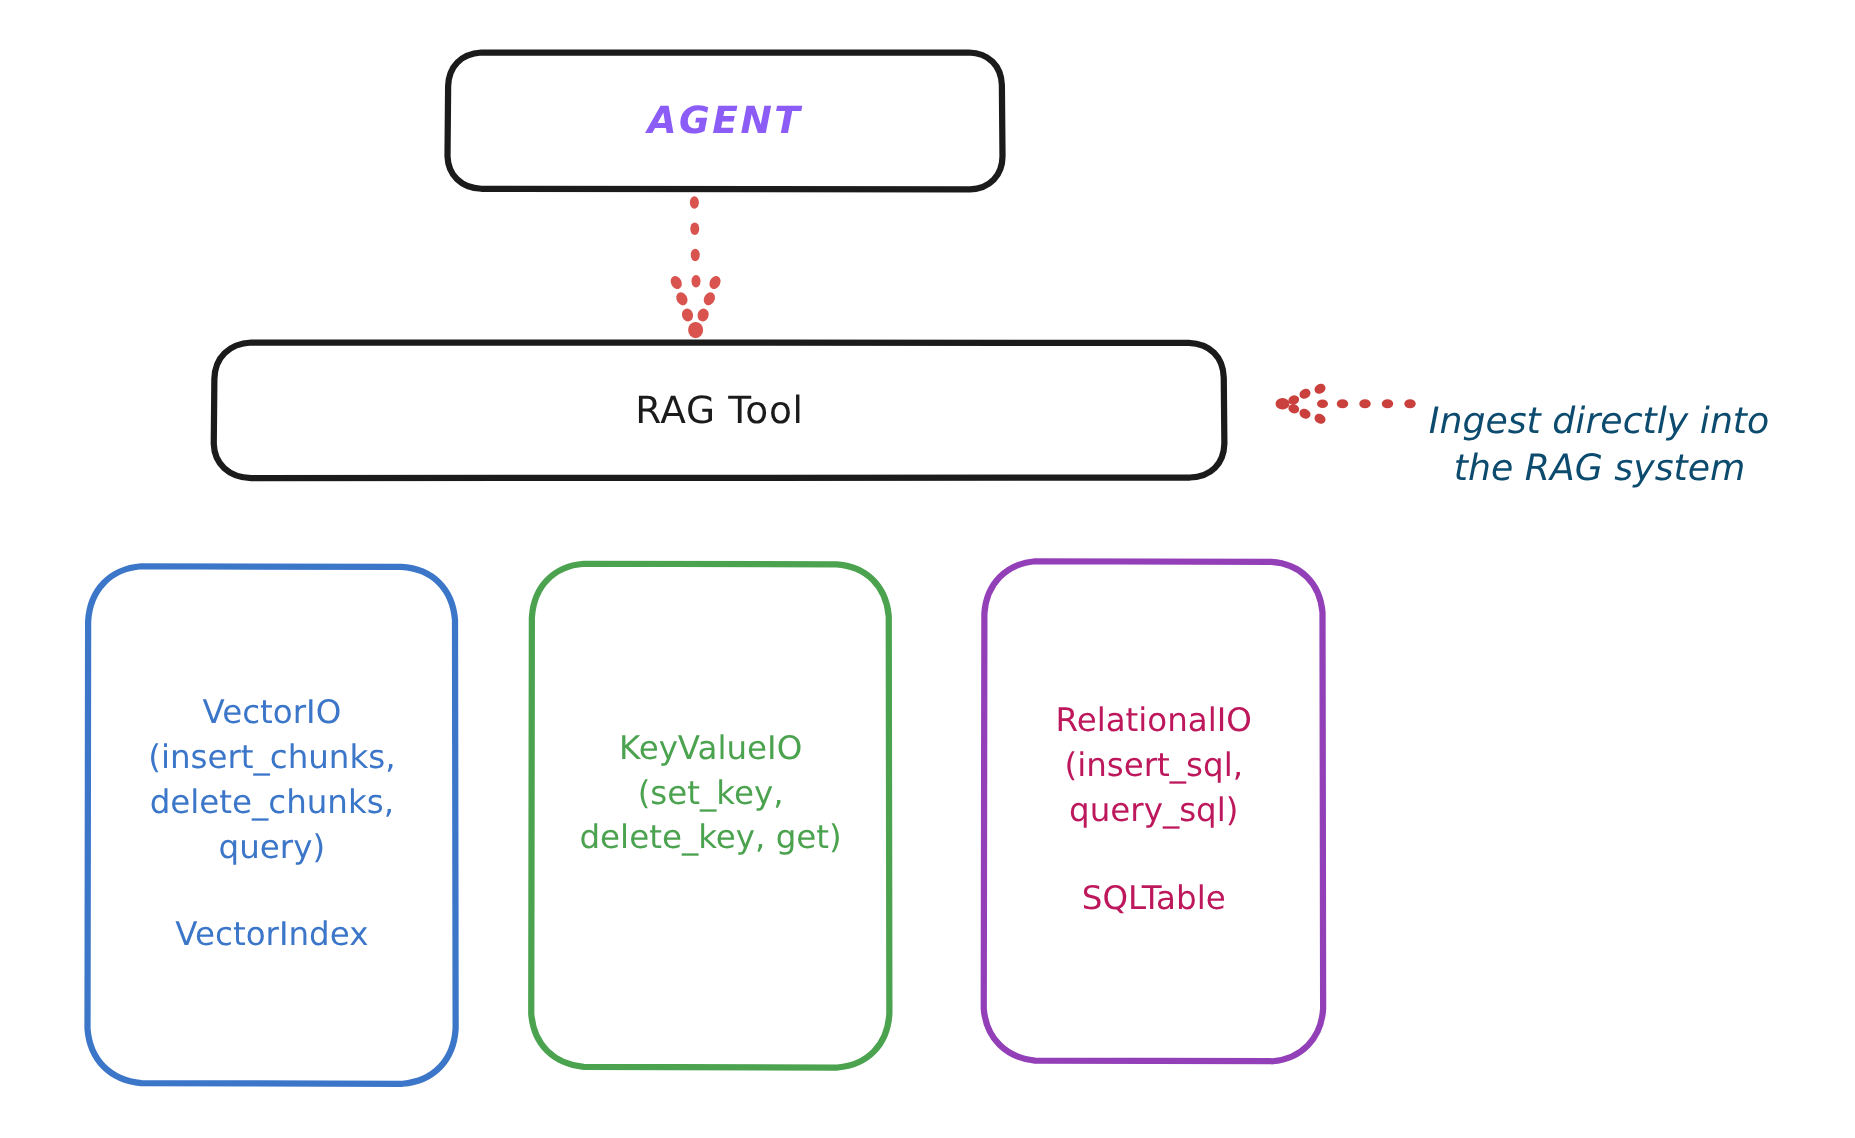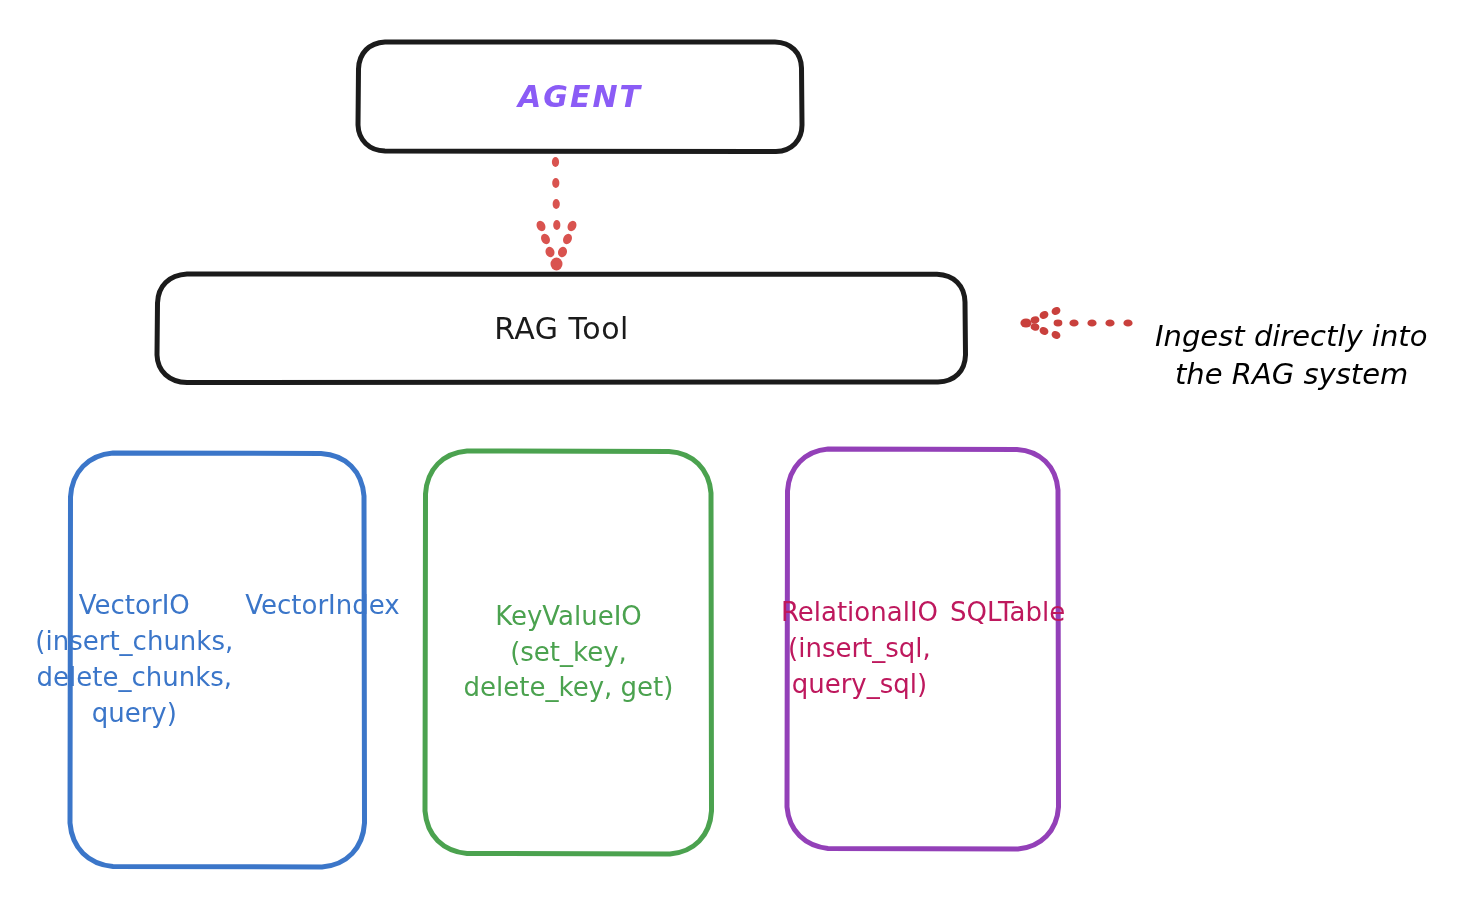--- a/index.html
+++ b/index.html
@@ -55,21 +55,21 @@
   #agent-node .node-label {
     font-family: "DejaVu Sans", sans-serif;
     font-style: italic;
     font-weight: 700;
     font-size: 30px;
     letter-spacing: 2px;
     color: #8b5cf6;
   }
 
   #ragtool-node {
-    left: 154px;
+    left: 168px;
     top: 271px;
     width: 815px;
     height: 114px;
   }
   #ragtool-node .node-label {
     font-family: "DejaVu Sans", sans-serif;
     font-size: 30px;
     color: #1b1b1b;
     letter-spacing: 0.5px;
   }
@@ -103,22 +103,22 @@
     padding: 0 6px;
   }
   #vectorio-node .store-label { color: #3b76c9; }
   #keyvalueio-node .store-label { color: #4ba24f; }
   #relationalio-node .store-label { color: #be185d; }
 
   .store-inner {
     position: relative;
     z-index: 2;
     display: flex;
-    flex-direction: row;
-    align-items: flex-start;
+    flex-direction: column;
+    align-items: center;
     justify-content: center;
     width: 100%;
   }
   .store-spacer { height: 34px; }
 
   
   #agent-rag-connector {
     position: absolute;
     left: 505px;
     top: 152px;
@@ -126,28 +126,27 @@
     height: 125px;
     overflow: visible;
   }
 
   
   #ingest-annotation {
     position: absolute;
     left: 1143px;
     top: 278px;
     width: 330px;
-    color: #000000;
+    color: #0c4a6e;
     font-family: "DejaVu Sans", sans-serif;
     font-size: 29px;
     line-height: 1.33;
     font-style: italic;
     text-align: left;
     white-space: pre-line;
-    margin-left: 12px;
   }
   #ingest-annotation .ann-line2 { display: block; padding-left: 20px; }
 
   #ingest-arrow {
     position: absolute;
     left: 1018px;
     top: 300px;
     width: 120px;
     height: 48px;
     overflow: visible;

